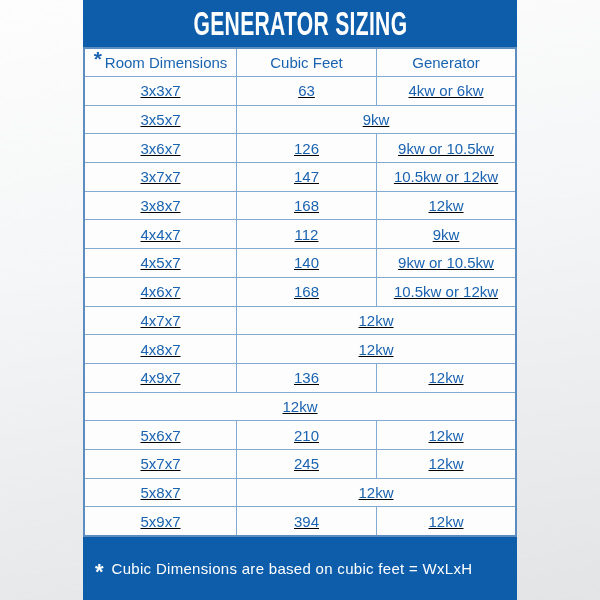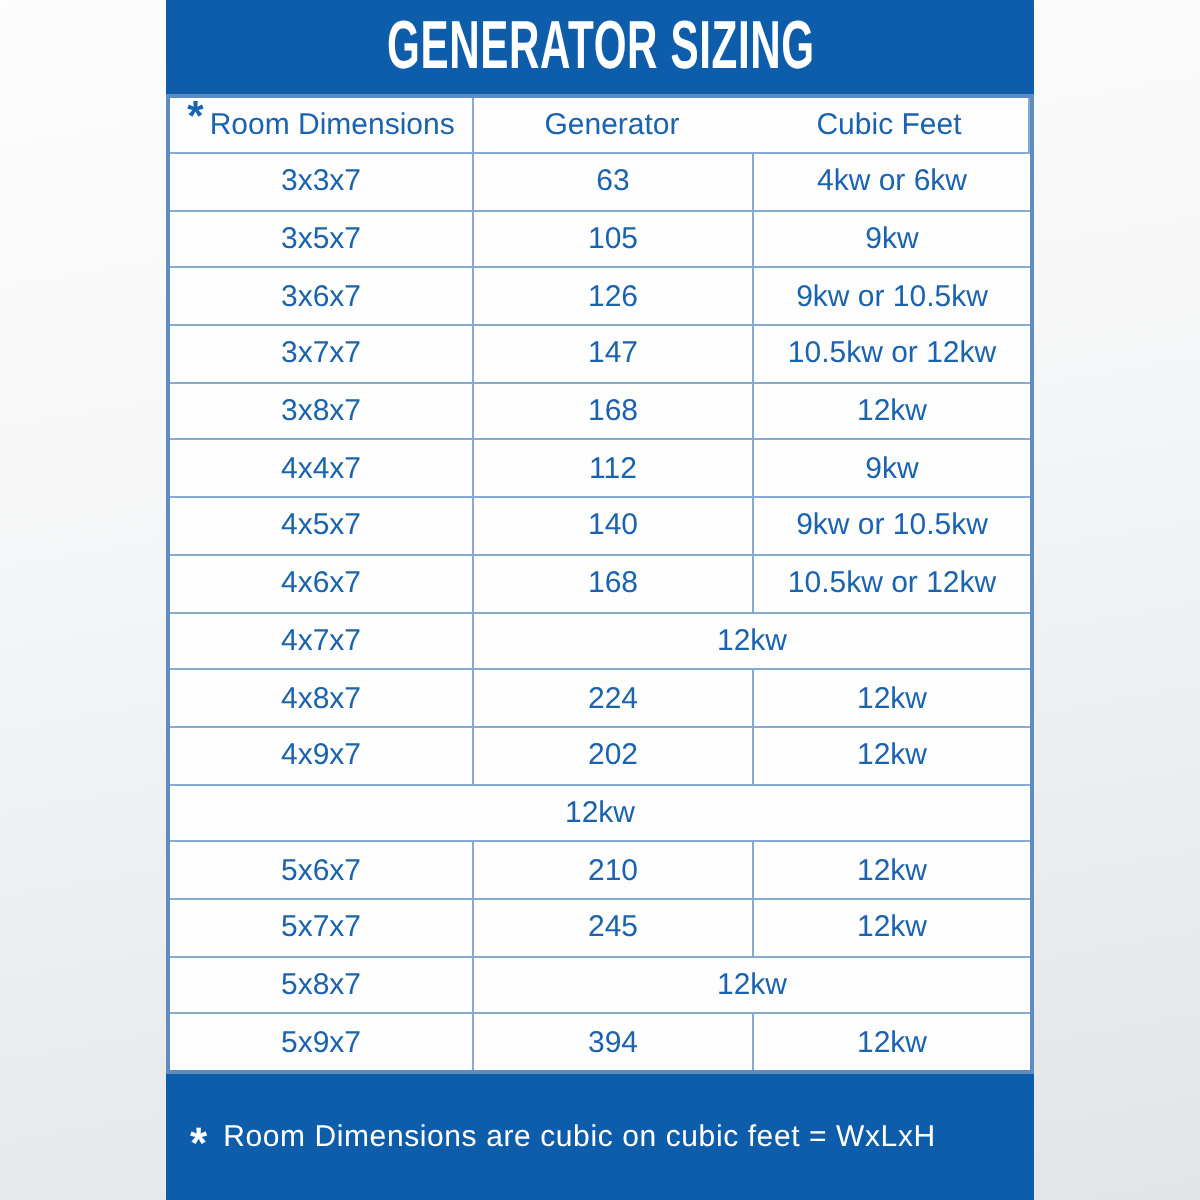--- a/index.html
+++ b/index.html
@@ -56,20 +56,21 @@
   }
   .row{
     display:flex;
     flex:1;
   }
   .row.header{
     flex:0 0 27px;
   }
   .tbody .row{
     border-top:1.5px solid var(--inner-border);
+    text-decoration:underline;
   }
   .cell{
     display:flex;
     align-items:center;
     justify-content:center;
     color:var(--cell-text);
     font-size:15px;
     text-align:center;
   }
   .col0{width:152px;border-right:1.5px solid var(--inner-border);}
@@ -110,32 +111,31 @@
   <div class="title-band">
     <span class="title">GENERATOR SIZING</span>
   </div>
 
   <div class="table">
     <div class="row header">
       <div class="cell col0">
         <span class="hstar">*</span>
         <span>Room Dimensions</span>
       </div>
+      <div class="cell col1">Cubic Feet</div>
       <div class="cell col2">Generator</div>
-      <div class="cell col1">Cubic Feet</div>
     </div>
     <div class="tbody" id="table-body">
         <div class="row">
           <div class="cell col0">3x3x7</div>
           <div class="cell col1">63</div>
           <div class="cell col2">4kw or 6kw</div>
         </div>
         <div class="row">
           <div class="cell col0">3x5x7</div>
-          <div class="cell col1">105</div>
           <div class="cell col2">9kw</div>
         </div>
         <div class="row">
           <div class="cell col0">3x6x7</div>
           <div class="cell col1">126</div>
           <div class="cell col2">9kw or 10.5kw</div>
         </div>
         <div class="row">
           <div class="cell col0">3x7x7</div>
           <div class="cell col1">147</div>
@@ -160,26 +160,25 @@
           <div class="cell col0">4x6x7</div>
           <div class="cell col1">168</div>
           <div class="cell col2">10.5kw or 12kw</div>
         </div>
         <div class="row">
           <div class="cell col0">4x7x7</div>
           <div class="cell col2">12kw</div>
         </div>
         <div class="row">
           <div class="cell col0">4x8x7</div>
-          <div class="cell col1">224</div>
           <div class="cell col2">12kw</div>
         </div>
         <div class="row">
           <div class="cell col0">4x9x7</div>
-          <div class="cell col1">202</div>
+          <div class="cell col1">136</div>
           <div class="cell col2">12kw</div>
         </div>
         <div class="row">
           <div class="cell col2">12kw</div>
         </div>
         <div class="row">
           <div class="cell col0">5x6x7</div>
           <div class="cell col1">210</div>
           <div class="cell col2">12kw</div>
         </div>
@@ -195,16 +194,16 @@
         <div class="row">
           <div class="cell col0">5x9x7</div>
           <div class="cell col1">394</div>
           <div class="cell col2">12kw</div>
         </div>
       </div>
   </div>
 
   <div class="footer">
     <span class="fstar">*</span>
-    <span class="ftext">Room Dimensions are cubic on cubic feet = WxLxH</span>
+    <span class="ftext">Cubic Dimensions are based on cubic feet = WxLxH</span>
   </div>
 
 </div>
 
 </body></html>

